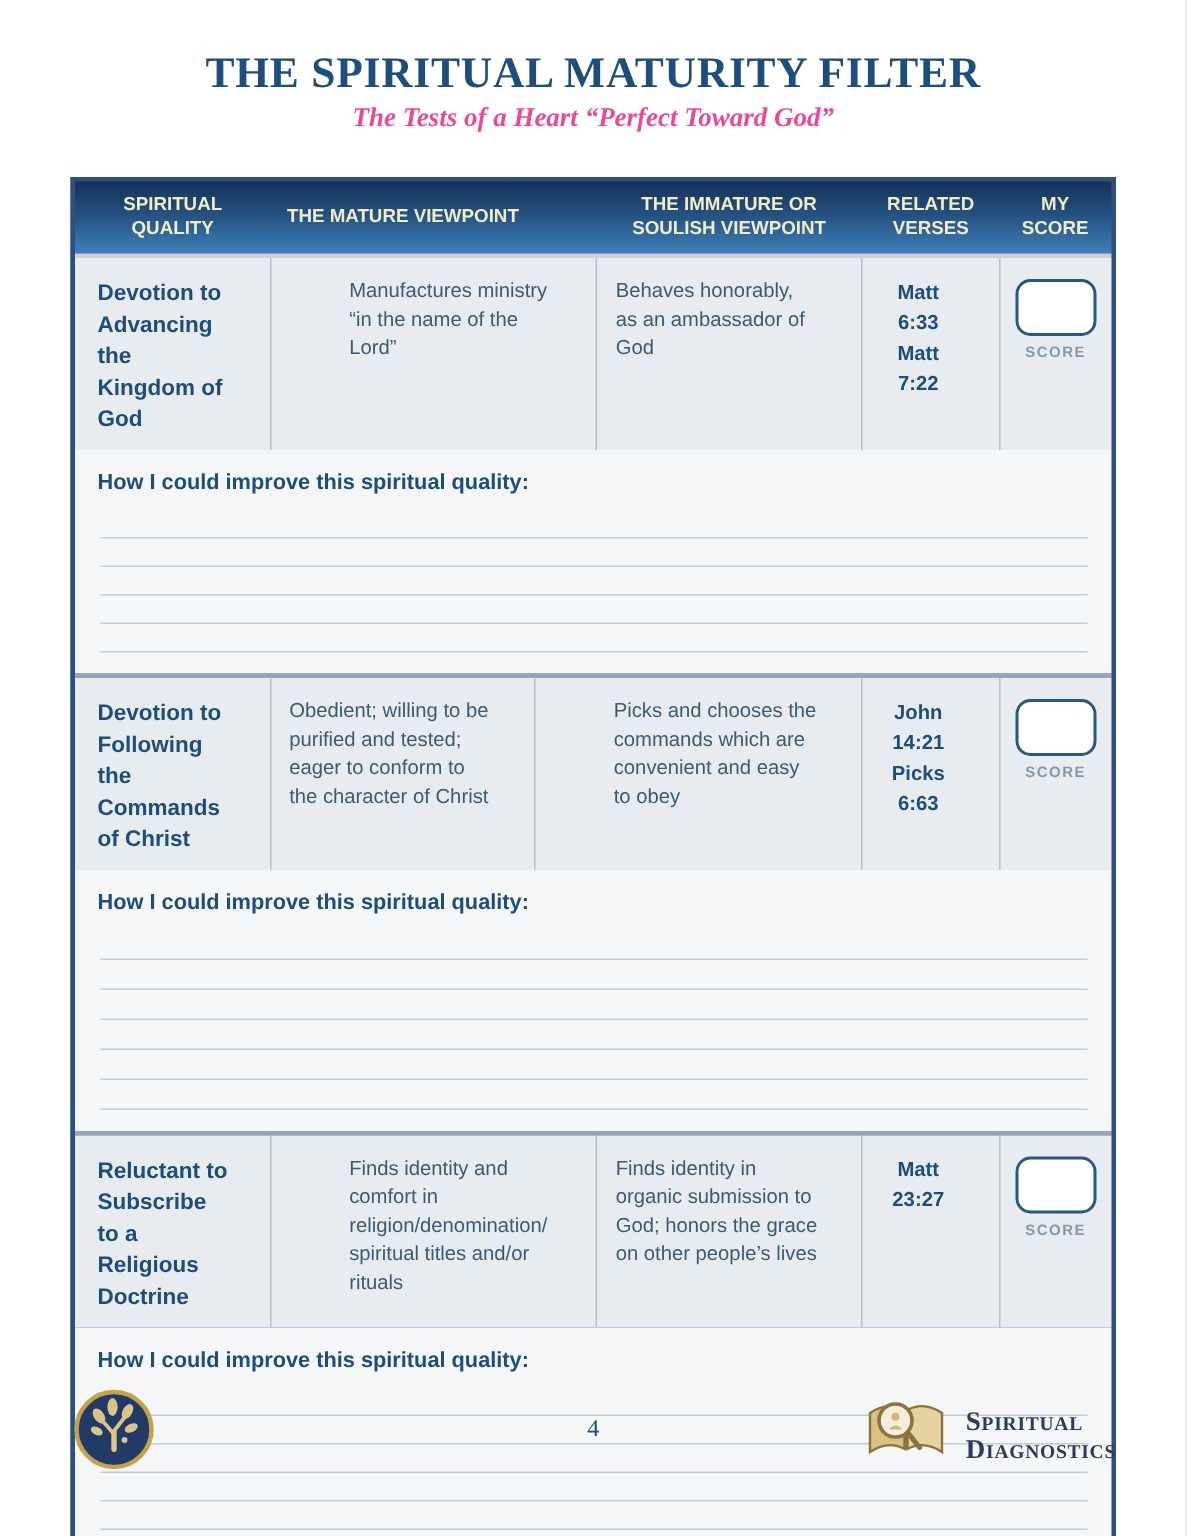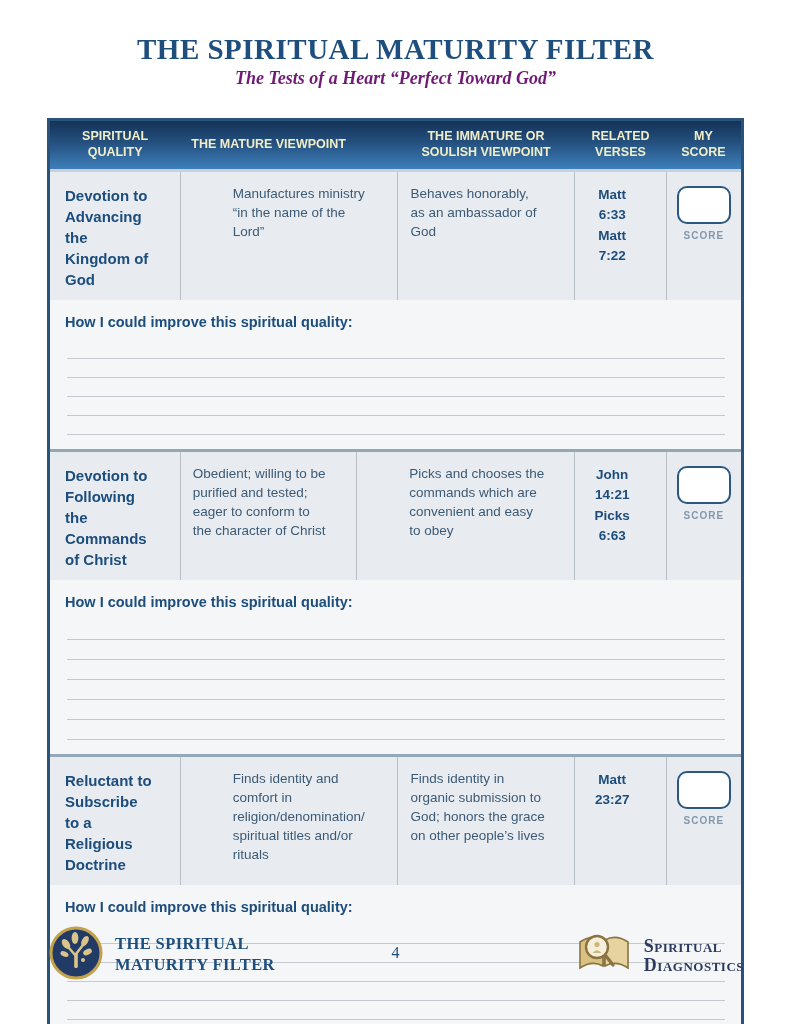--- a/index.html
+++ b/index.html
@@ -22,21 +22,21 @@
     font-weight: bold;
     font-size: 29px;
     letter-spacing: 0.5px;
     color: #1d4e7d;
   }
   .page-subtitle {
     font-family: "Liberation Serif", serif;
     font-weight: bold;
     font-style: italic;
     font-size: 18px;
-    color: #701a75;
+    color: #ec4899;
     margin-top: 2px;
   }
 
   
   .filter-table {
     position: absolute;
     left: 47px;
     top: 118px;
     width: 697px;
     border: 3px solid #2b5379;
@@ -279,24 +279,20 @@
           <path d="M27 30 L20 22" stroke="#d9c489" stroke-width="2.5" stroke-linecap="round"></path>
           <path d="M27 28 L34 19" stroke="#d9c489" stroke-width="2.5" stroke-linecap="round"></path>
           <ellipse cx="17" cy="18" rx="3.4" ry="5.6" transform="rotate(-35 17 18)" fill="#d9c489"></ellipse>
           <ellipse cx="26" cy="12" rx="3.4" ry="6" fill="#d9c489"></ellipse>
           <ellipse cx="36" cy="15" rx="3.2" ry="5.4" transform="rotate(30 36 15)" fill="#d9c489"></ellipse>
           <ellipse cx="38.5" cy="26" rx="2.8" ry="4.6" transform="rotate(65 38.5 26)" fill="#d9c489"></ellipse>
           <ellipse cx="15.5" cy="28" rx="2.6" ry="4.2" transform="rotate(-65 15.5 28)" fill="#d9c489"></ellipse>
           <circle cx="34" cy="34" r="2" fill="#d9c489"></circle>
         </svg>
       </span>
-      <div class="brand-text">
-        <div>THE SPIRITUAL</div>
-        <div>MATURITY FILTER</div>
-      </div>
     </div>
 
     <div class="page-number">4</div>
 
     <div class="brand-right">
       <span>
         <svg width="62" height="52" viewBox="0 0 62 52">
           <path d="M6 14 Q18 6 29 12 L29 38 Q18 32 6 40 Z" fill="#d9c184" stroke="#8a7340" stroke-width="1.6"></path>
           <path d="M54 14 Q42 6 31 12 L31 38 Q42 32 54 40 Z" fill="#e6d3a0" stroke="#8a7340" stroke-width="1.6"></path>
           <line x1="30" y1="11" x2="30" y2="38" stroke="#8a7340" stroke-width="1.6"></line>

